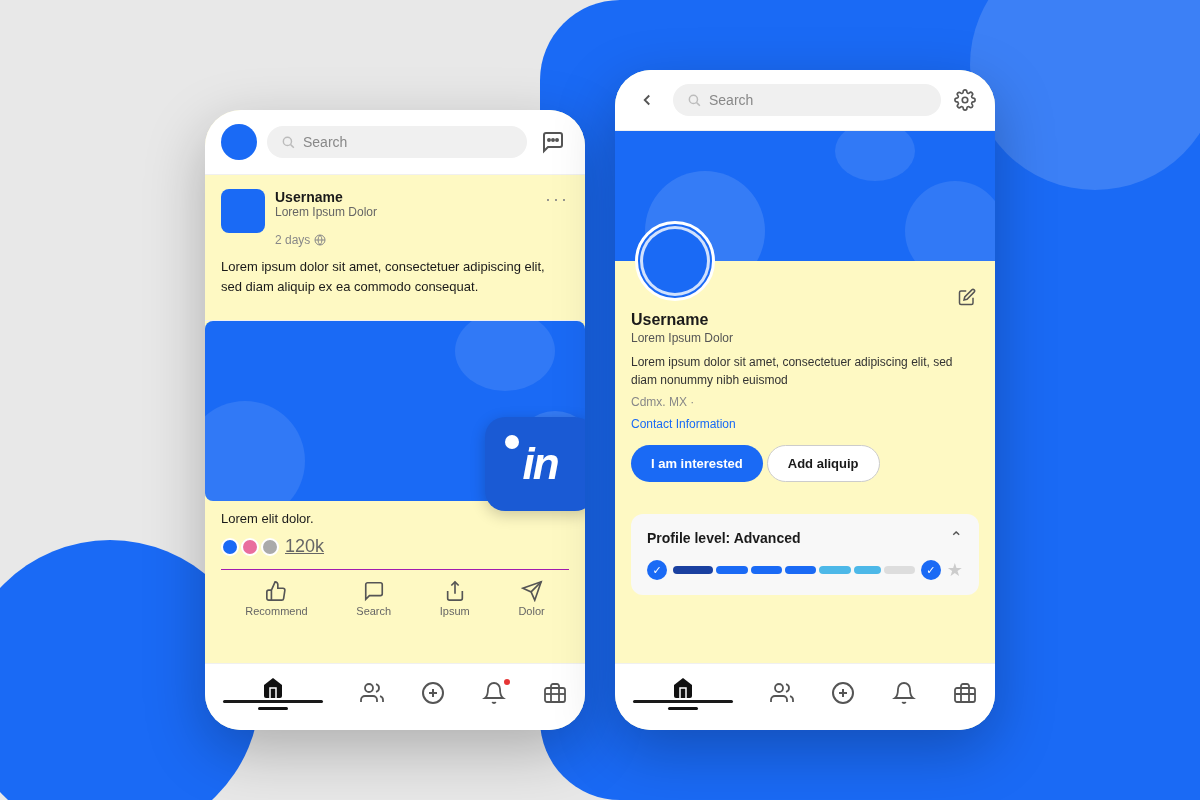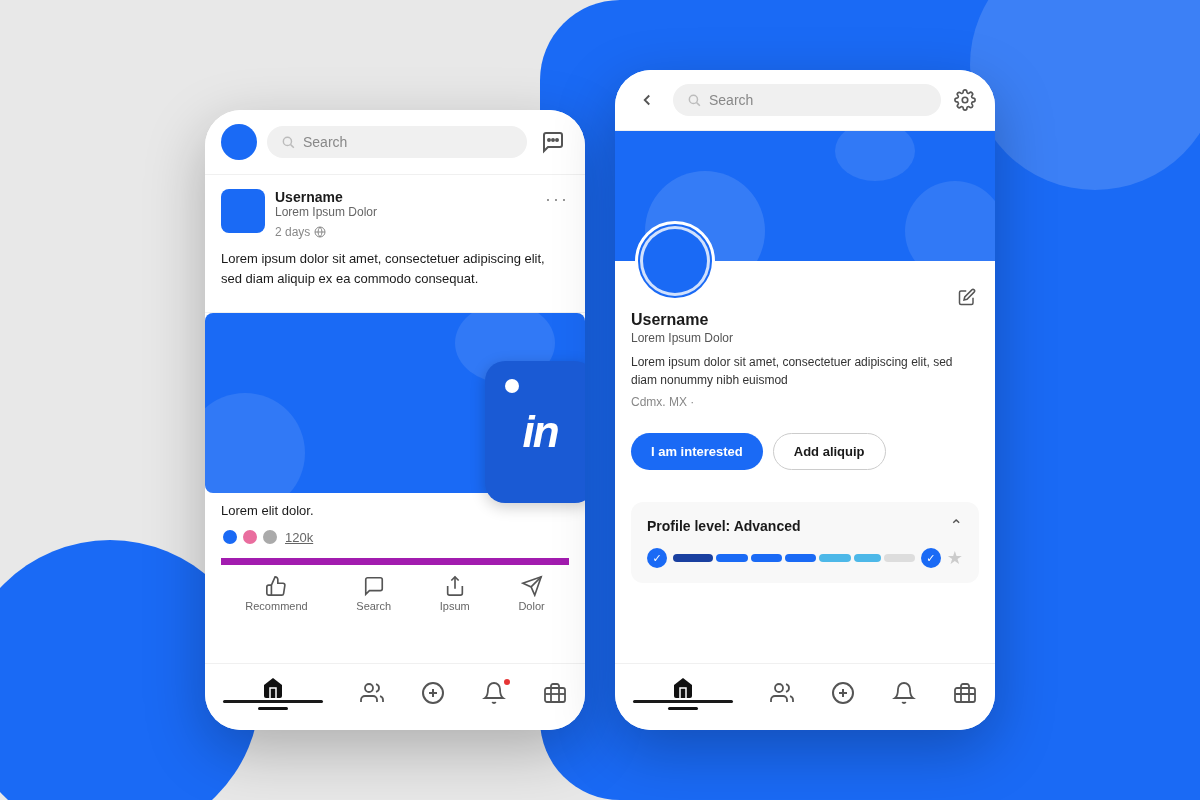--- a/index.html
+++ b/index.html
@@ -52,21 +52,21 @@
       top: 50%;
       left: 50%;
       transform: translate(-50%, -50%);
       display: flex;
       gap: 30px;
       align-items: center;
     }
 
     
     .phone {
-      background: #ffffff;
+      background: #fef9c3;
       border-radius: 36px;
       box-shadow: 0 20px 60px rgba(0,0,0,0.25);
       overflow: hidden;
       position: relative;
     }
 
     .phone-left {
       width: 380px;
       height: 620px;
       margin-top: 40px;
@@ -183,21 +183,21 @@
       font-size: 12px;
       color: #666;
     }
 
     .post-time {
       font-size: 12px;
       color: #888;
       display: flex;
       align-items: center;
       gap: 4px;
-      margin-top: 6px;
+      margin-top: 14px;
     }
 
     .post-more-dots {
       font-size: 18px;
       color: #888;
       letter-spacing: 2px;
     }
 
     .post-text {
       font-size: 13px;
@@ -247,21 +247,21 @@
       background: rgba(255,255,255,0.12);
       border-radius: 50%;
     }
 
     
     .linkedin-logo-overlay {
       position: absolute;
       right: -10px;
       bottom: -10px;
       width: 110px;
-      height: 142px;
+      height: 94px;
       background: #1a5ad4;
       border-radius: 20px;
       display: flex;
       align-items: center;
       justify-content: center;
       box-shadow: 0 4px 15px rgba(0,0,0,0.2);
       z-index: 10;
     }
 
     .linkedin-in-text {
@@ -310,29 +310,29 @@
       height: 18px;
       border-radius: 50%;
       border: 2px solid #fff;
     }
 
     .reaction-dot-blue { background: #1a6af5; }
     .reaction-dot-pink { background: #e96d9e; }
     .reaction-dot-gray { background: #aaa; }
 
     .reaction-count {
-      font-size: 13px;
+      font-size: 18px;
       color: #666;
       text-decoration: underline;
     }
 
     .post-actions {
       display: flex;
       justify-content: space-around;
-      border-top: 7px solid #a21caf;
+      border-top: 1px solid #a21caf;
       padding-top: 10px;
     }
 
     .post-action-btn {
       display: flex;
       flex-direction: column;
       align-items: center;
       gap: 3px;
       color: #555;
     }
@@ -467,33 +467,33 @@
     .profile-desc {
       font-size: 12px;
       color: #333;
       line-height: 1.5;
       margin-bottom: 6px;
     }
 
     .profile-location {
       font-size: 12px;
       color: #888;
-      margin-bottom: 24px;
+      margin-bottom: 8px;
     }
 
     .profile-contact-link {
       font-size: 12px;
       color: #1a6af5;
       font-weight: 500;
       margin-bottom: 14px;
     }
 
     .profile-actions {
       display: flex;
-      gap: 10px;
+      gap: 4px;
       margin-bottom: 16px;
     }
 
     .btn-primary {
       background: #1a6af5;
       color: #fff;
       border: none;
       border-radius: 20px;
       padding: 10px 20px;
       font-size: 13px;
@@ -809,20 +809,21 @@
             <path d="M18.5 2.5a2.121 2.121 0 013 3L12 15l-4 1 1-4 9.5-9.5z"></path>
         </svg>
       </div>
     </div>
 
     <div class="profile-info-section">
       <div class="profile-username">Username</div>
       <div class="profile-subtitle">Lorem Ipsum Dolor</div>
       <div class="profile-desc">Lorem ipsum dolor sit amet, consectetuer adipiscing elit, sed diam nonummy nibh euismod</div>
       <div class="profile-location">Cdmx. MX ·</div>
+      <div class="profile-contact-link">Contact Information</div>
       <div class="profile-actions">
         <button class="btn-primary">I am interested</button>
         <button class="btn-secondary">Add aliquip</button>
       </div>
     </div>
 
     <div class="profile-level-section">
       <div class="profile-level-header">
         <span class="profile-level-title">Profile level: Advanced</span>
         <span class="profile-level-chevron">⌃</span>

